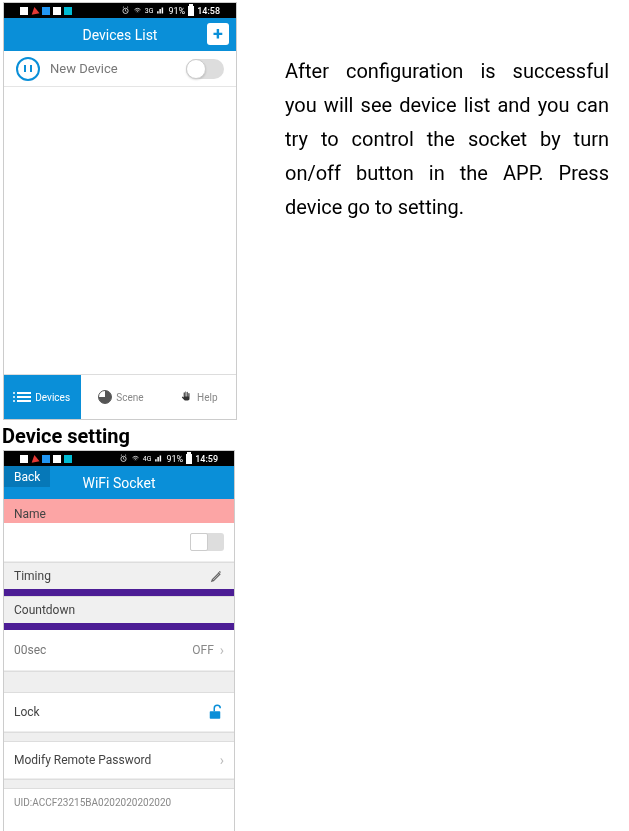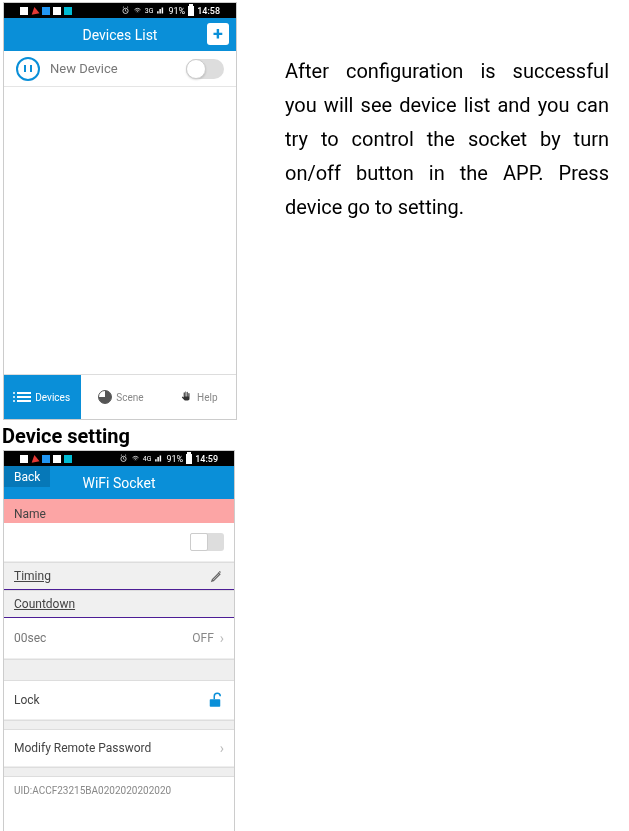--- a/index.html
+++ b/index.html
@@ -150,21 +150,21 @@
     }
     
     .section-heading {
       font-weight: 700;
       font-size: 20px;
       margin: 4px 0 0 2px;
     }
     .settings-label {
       font-size: 12px; color: #444; padding: 8px 10px 2px; background:#fca5a5;
     }
-    .settings-label.section { background: #f0f0f0; border-top: 1px solid #ddd; border-bottom: 1px solid #4c1d95; padding: 6px 10px; text-decoration: underline; }
+    .settings-label.section { background: #f0f0f0; border-top: 1px solid #ddd; border-bottom: 7px solid #4c1d95; padding: 6px 10px; }
     .input-row {
       padding: 10px 10px; display: flex; align-items: center; justify-content: space-between;
       border-bottom: 1px solid #eee; background: #fff;
     }
     .small-toggle {
       width: 34px; height: 18px; background: #ddd; border-radius: 3px; position: relative;
     }
     .small-toggle .knob {
       width: 18px; height: 18px; background: #fff; border: 1px solid #ccc; border-radius: 2px;
       position: absolute; left: 0; top: 0;

